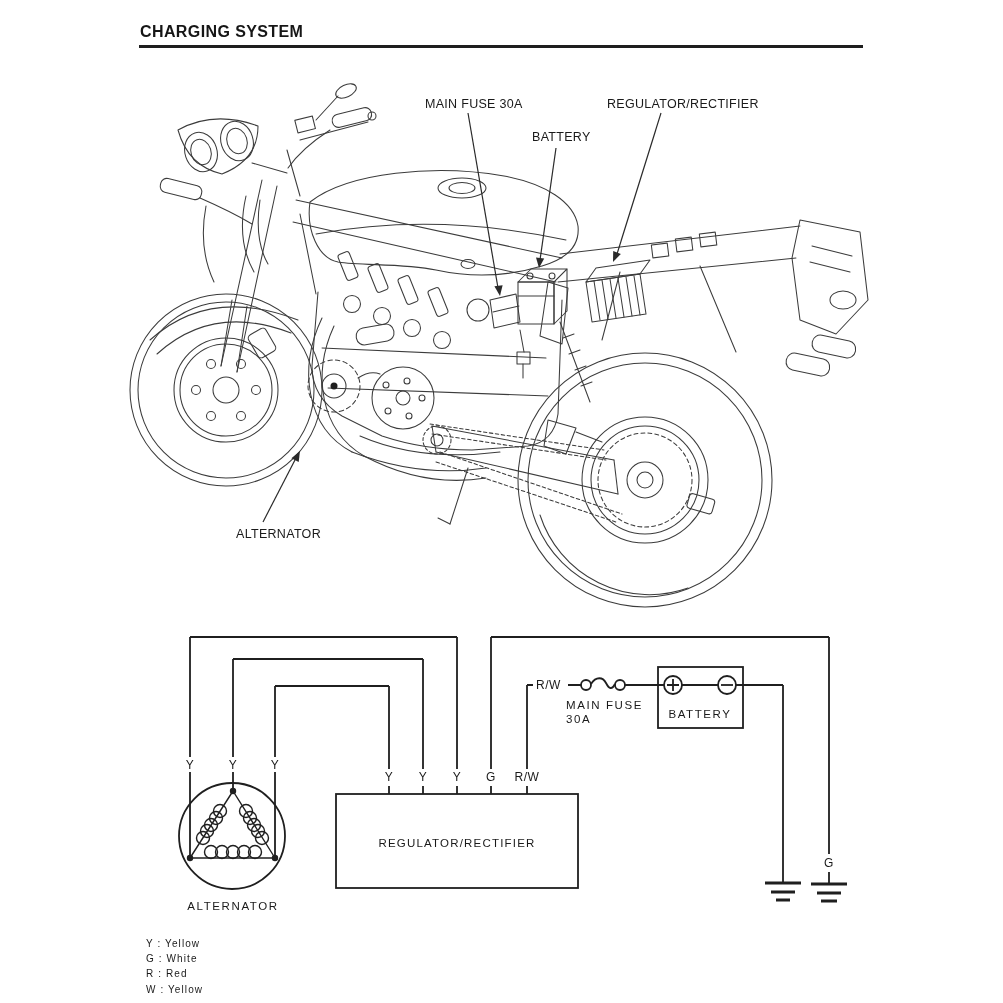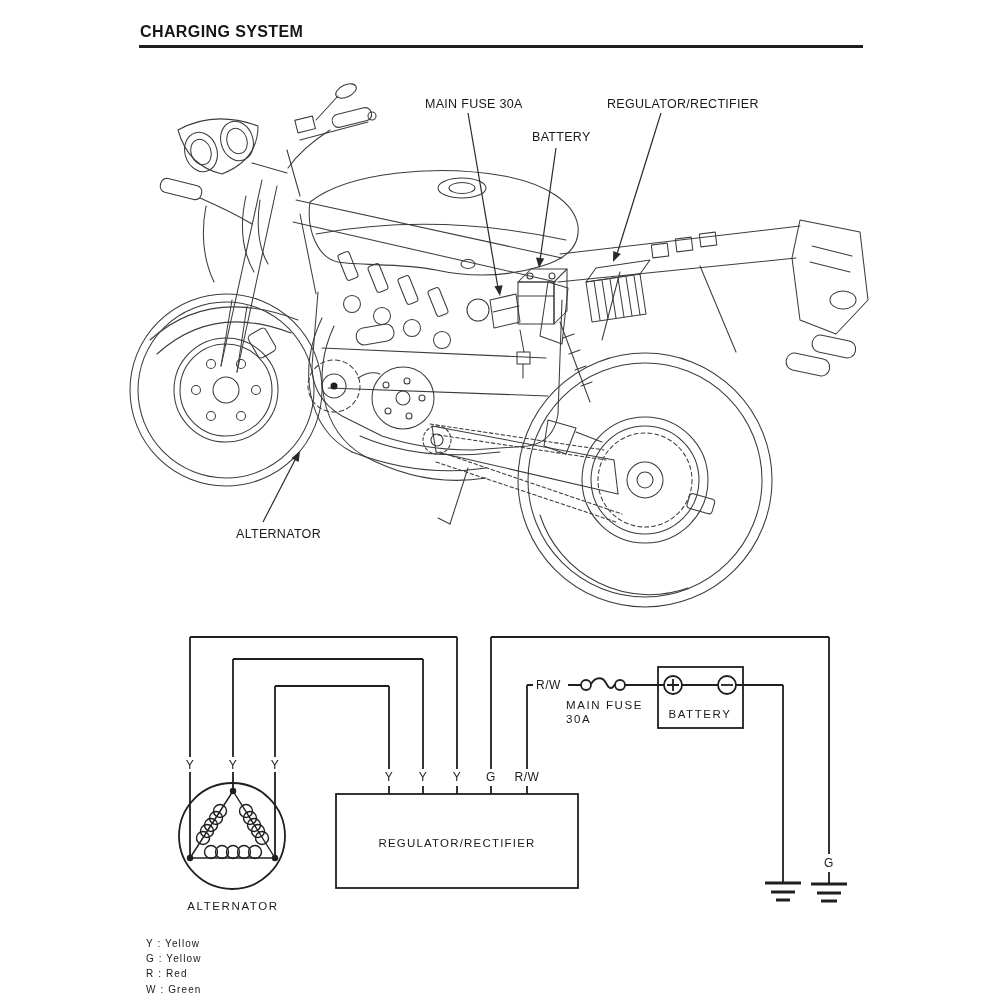--- a/index.html
+++ b/index.html
@@ -315,18 +315,18 @@
       <text class="schem-letter" x="536" y="689">R/W</text>
       <text class="schem-name" x="566" y="709">MAIN FUSE</text>
       <text class="schem-name" x="566" y="723">30A</text>
       <text class="schem-name" x="700" y="718" text-anchor="middle">BATTERY</text>
       <text class="schem-letter" x="829" y="867" text-anchor="middle">G</text>
     </g>
   </svg>
 
   <div class="legend">
     <div>Y : Yellow</div>
-    <div>G : Yellow</div>
+    <div>G : White</div>
     <div>R : Red</div>
-    <div>W : Green</div>
+    <div>W : Yellow</div>
   </div>
 
 </div>
 
 </body></html>

